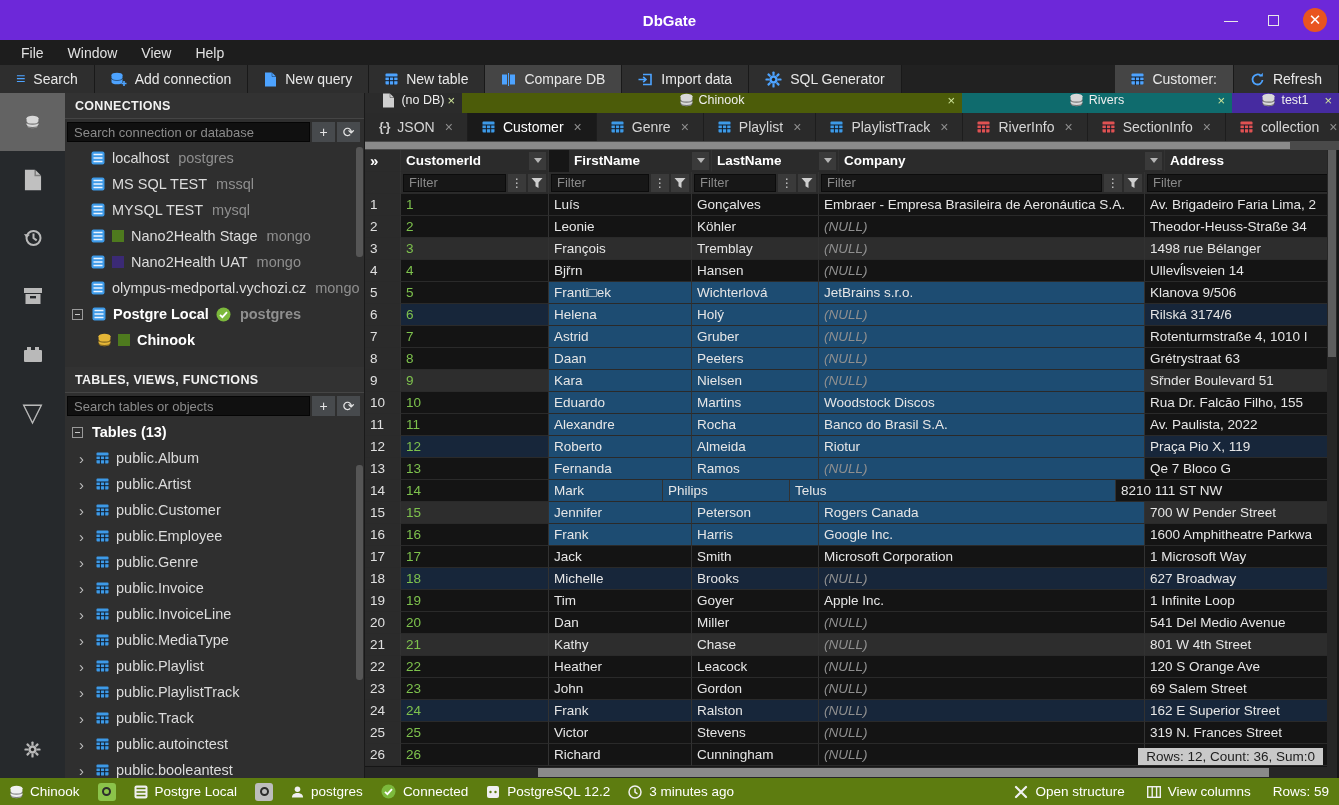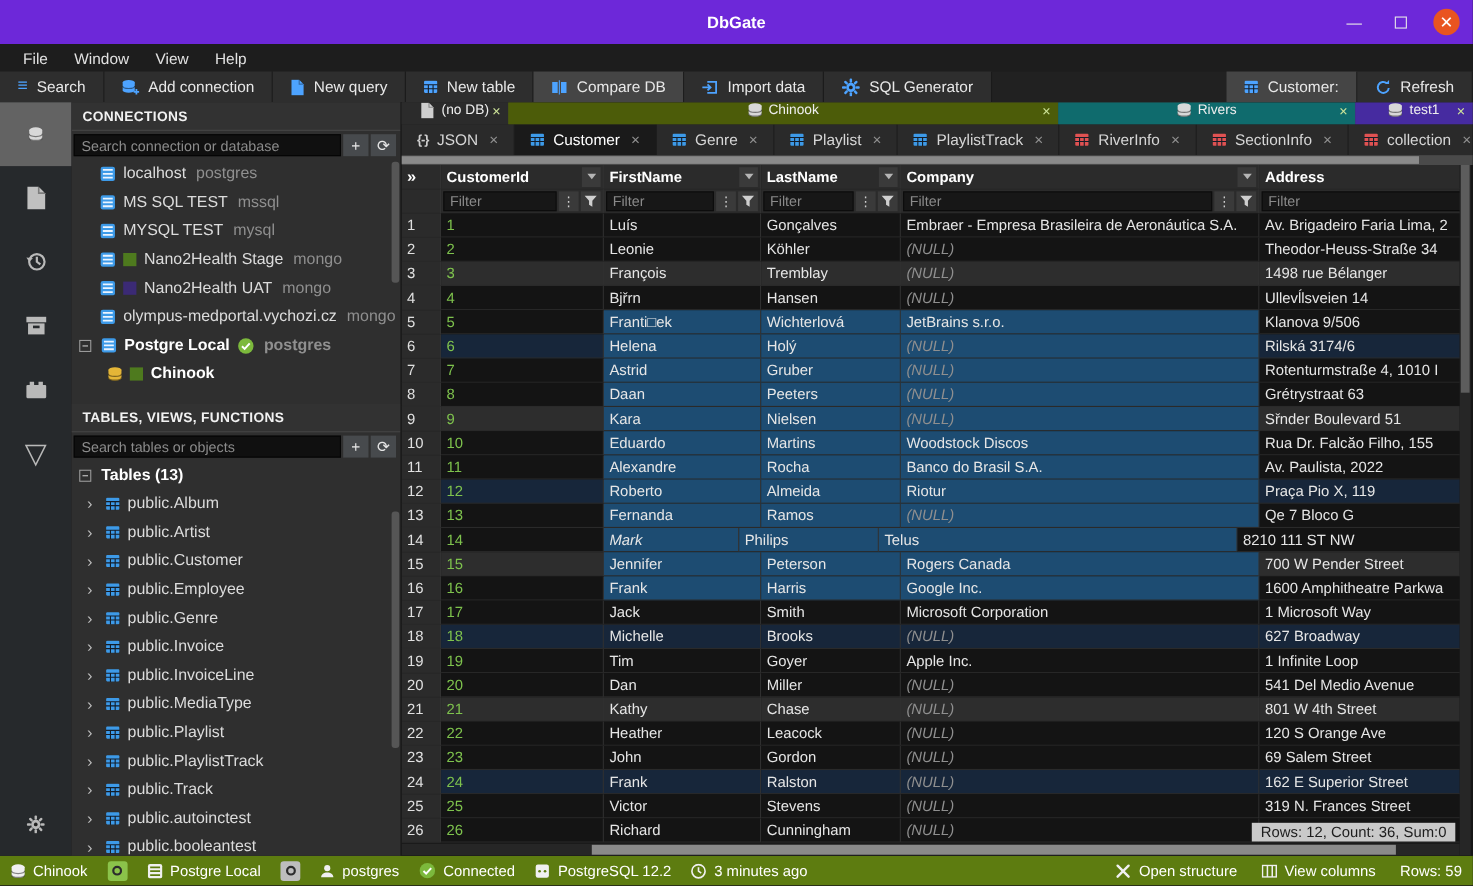--- a/index.html
+++ b/index.html
@@ -674,21 +674,21 @@
     <div class="gridwrap">
       <div class="grid" id="grid">
           <div class="grow ghead">
             <div class="gcell rownum corner" style="width: 36px;">»</div>
             <div class="gcell" style="width: 148px;">
               <span>CustomerId</span>
               <span class="hd-drop">
                 <i></i>
               </span>
             </div>
-            <div class="gcell" style="width: 143px;">
+            <div class="gcell" style="width: 143px; margin-left: 20px;">
               <span>FirstName</span>
               <span class="hd-drop">
                 <i></i>
               </span>
             </div>
             <div class="gcell" style="width: 127px;">
               <span>LastName</span>
               <span class="hd-drop">
                 <i></i>
               </span>
@@ -977,21 +977,21 @@
             </div>
             <div class="gcell" style="width: 240px;">
               <span>Qe 7 Bloco G</span>
             </div>
           </div>
           <div class="grow">
             <div class="gcell rownum" style="width: 36px;">14</div>
             <div class="gcell" style="width: 148px;">
               <span class="idval">14</span>
             </div>
-            <div class="gcell sel" style="width: 123px; font-style: italic;">
+            <div class="gcell sel" style="width: 114px;">
               <span>Mark</span>
             </div>
             <div class="gcell sel" style="width: 127px;">
               <span>Philips</span>
             </div>
             <div class="gcell sel" style="width: 326px;">
               <span>Telus</span>
             </div>
             <div class="gcell" style="width: 240px;">
               <span>8210 111 ST NW</span>

